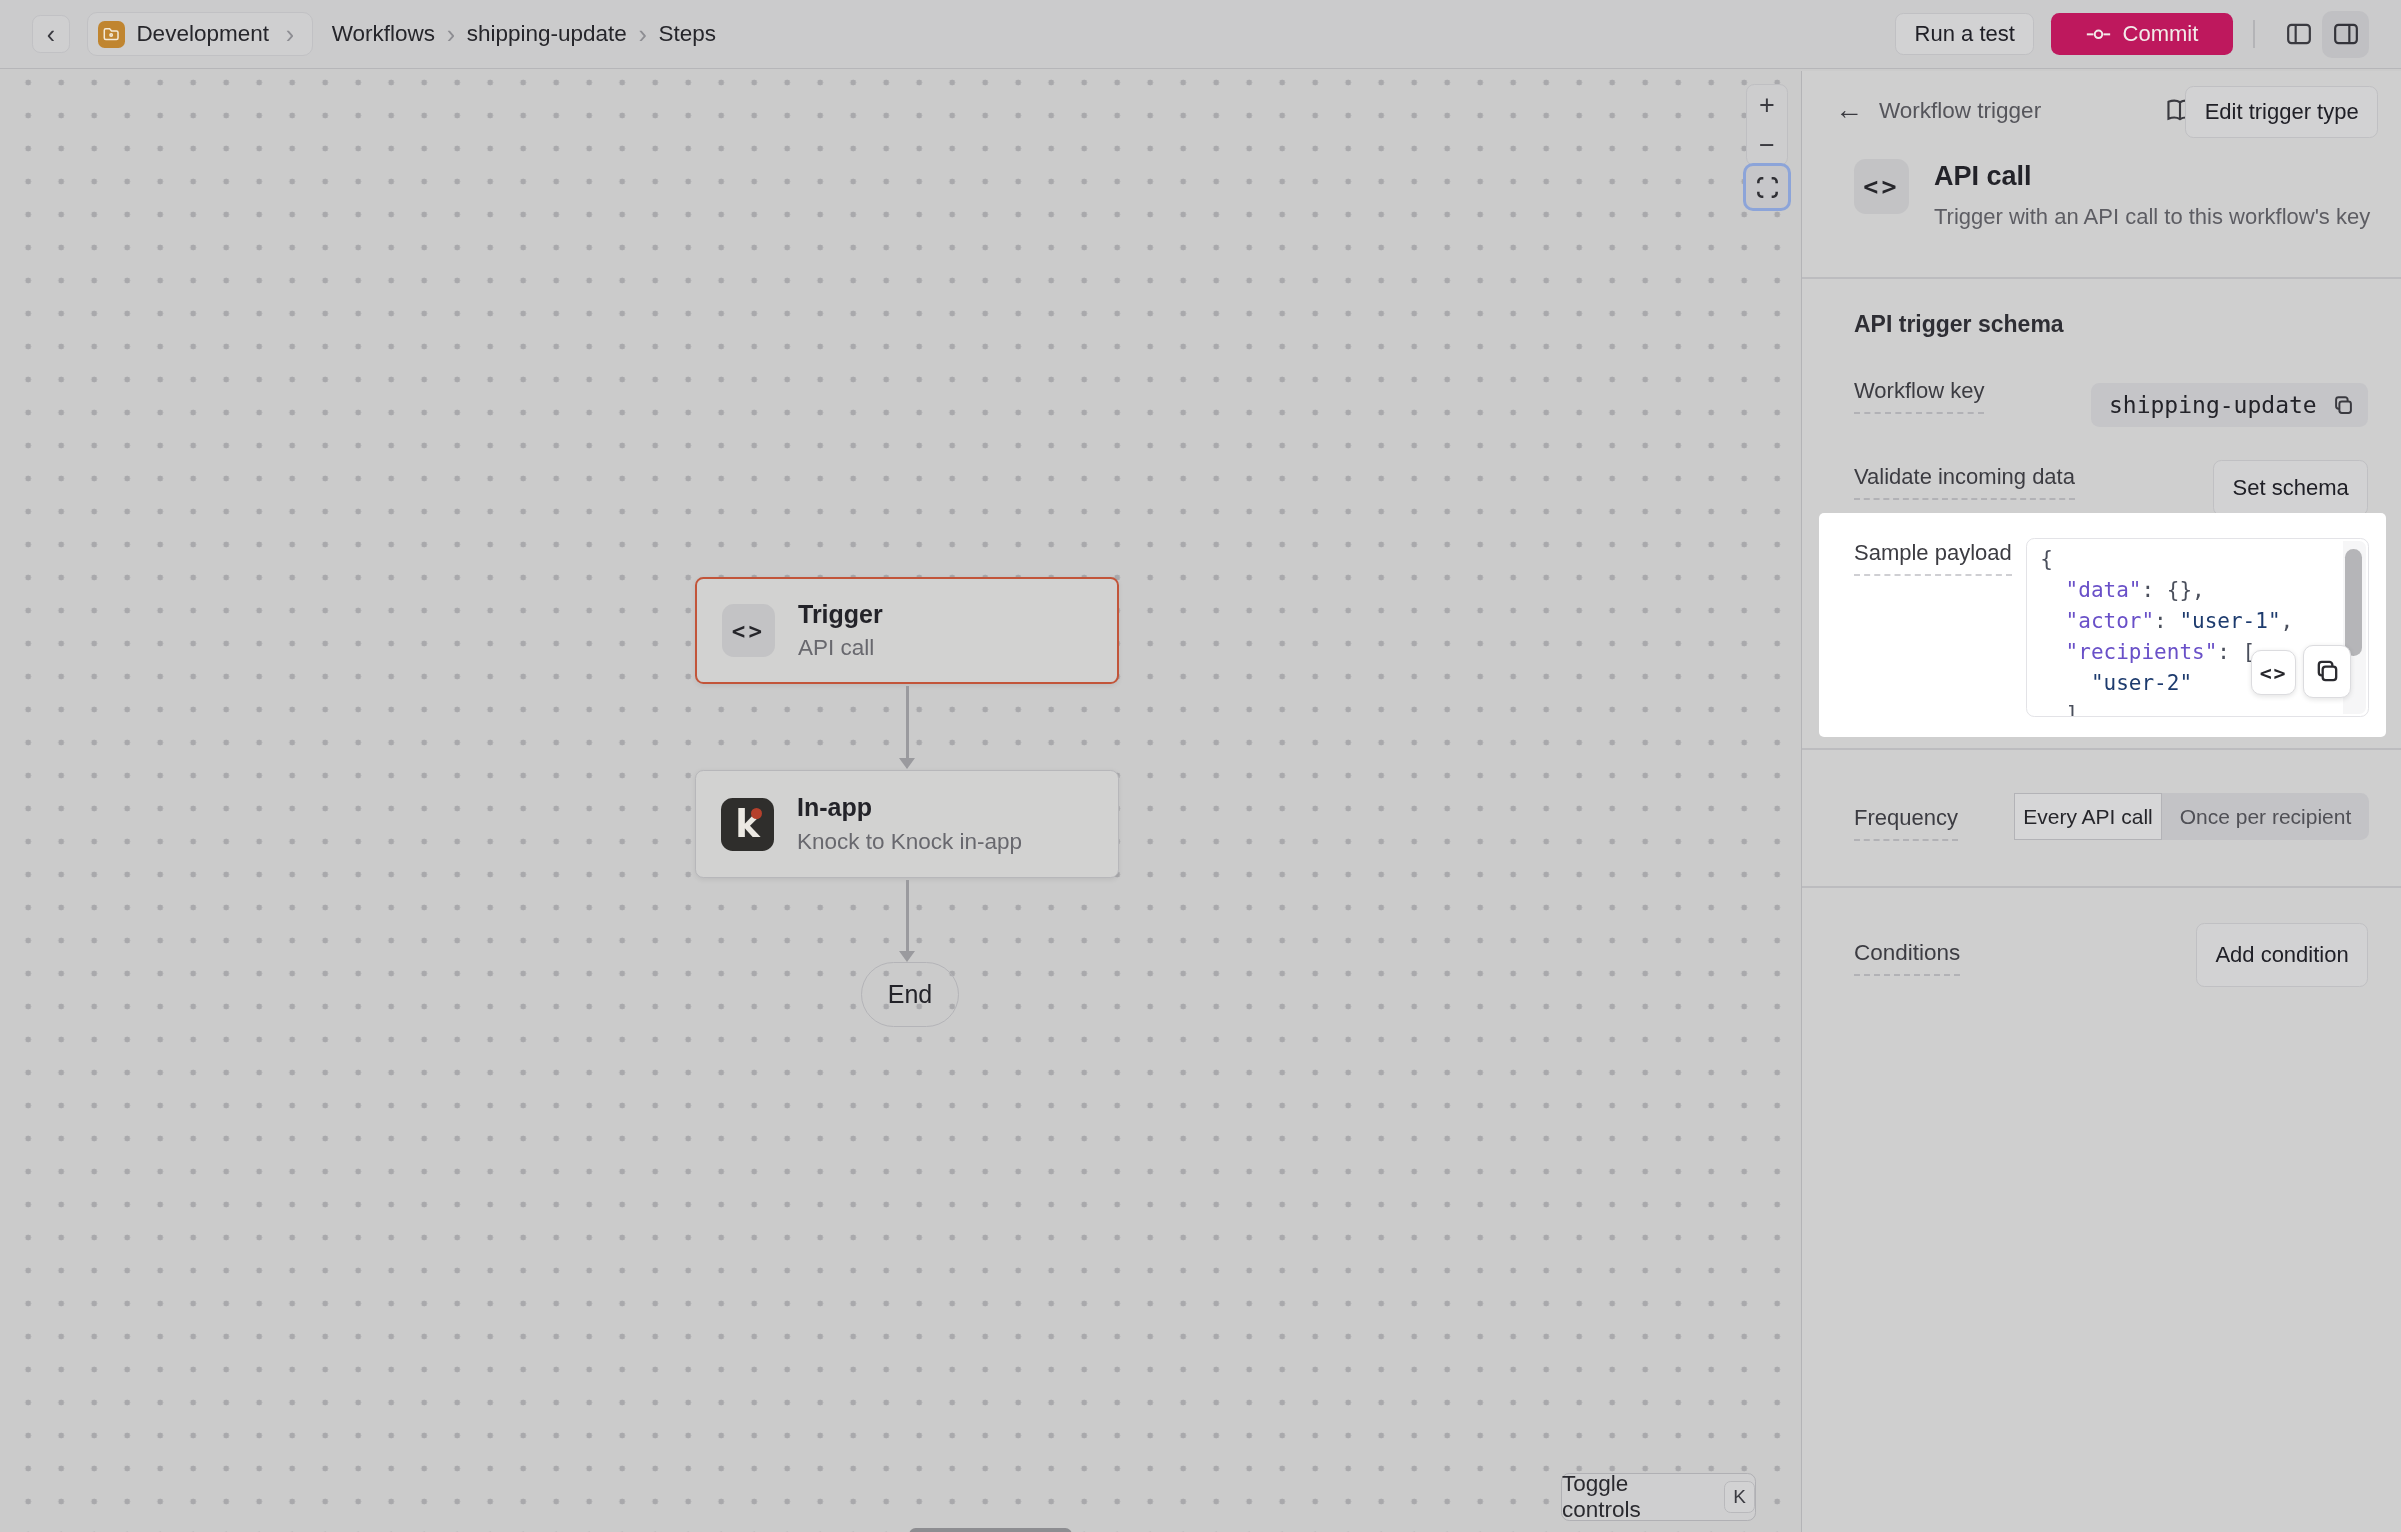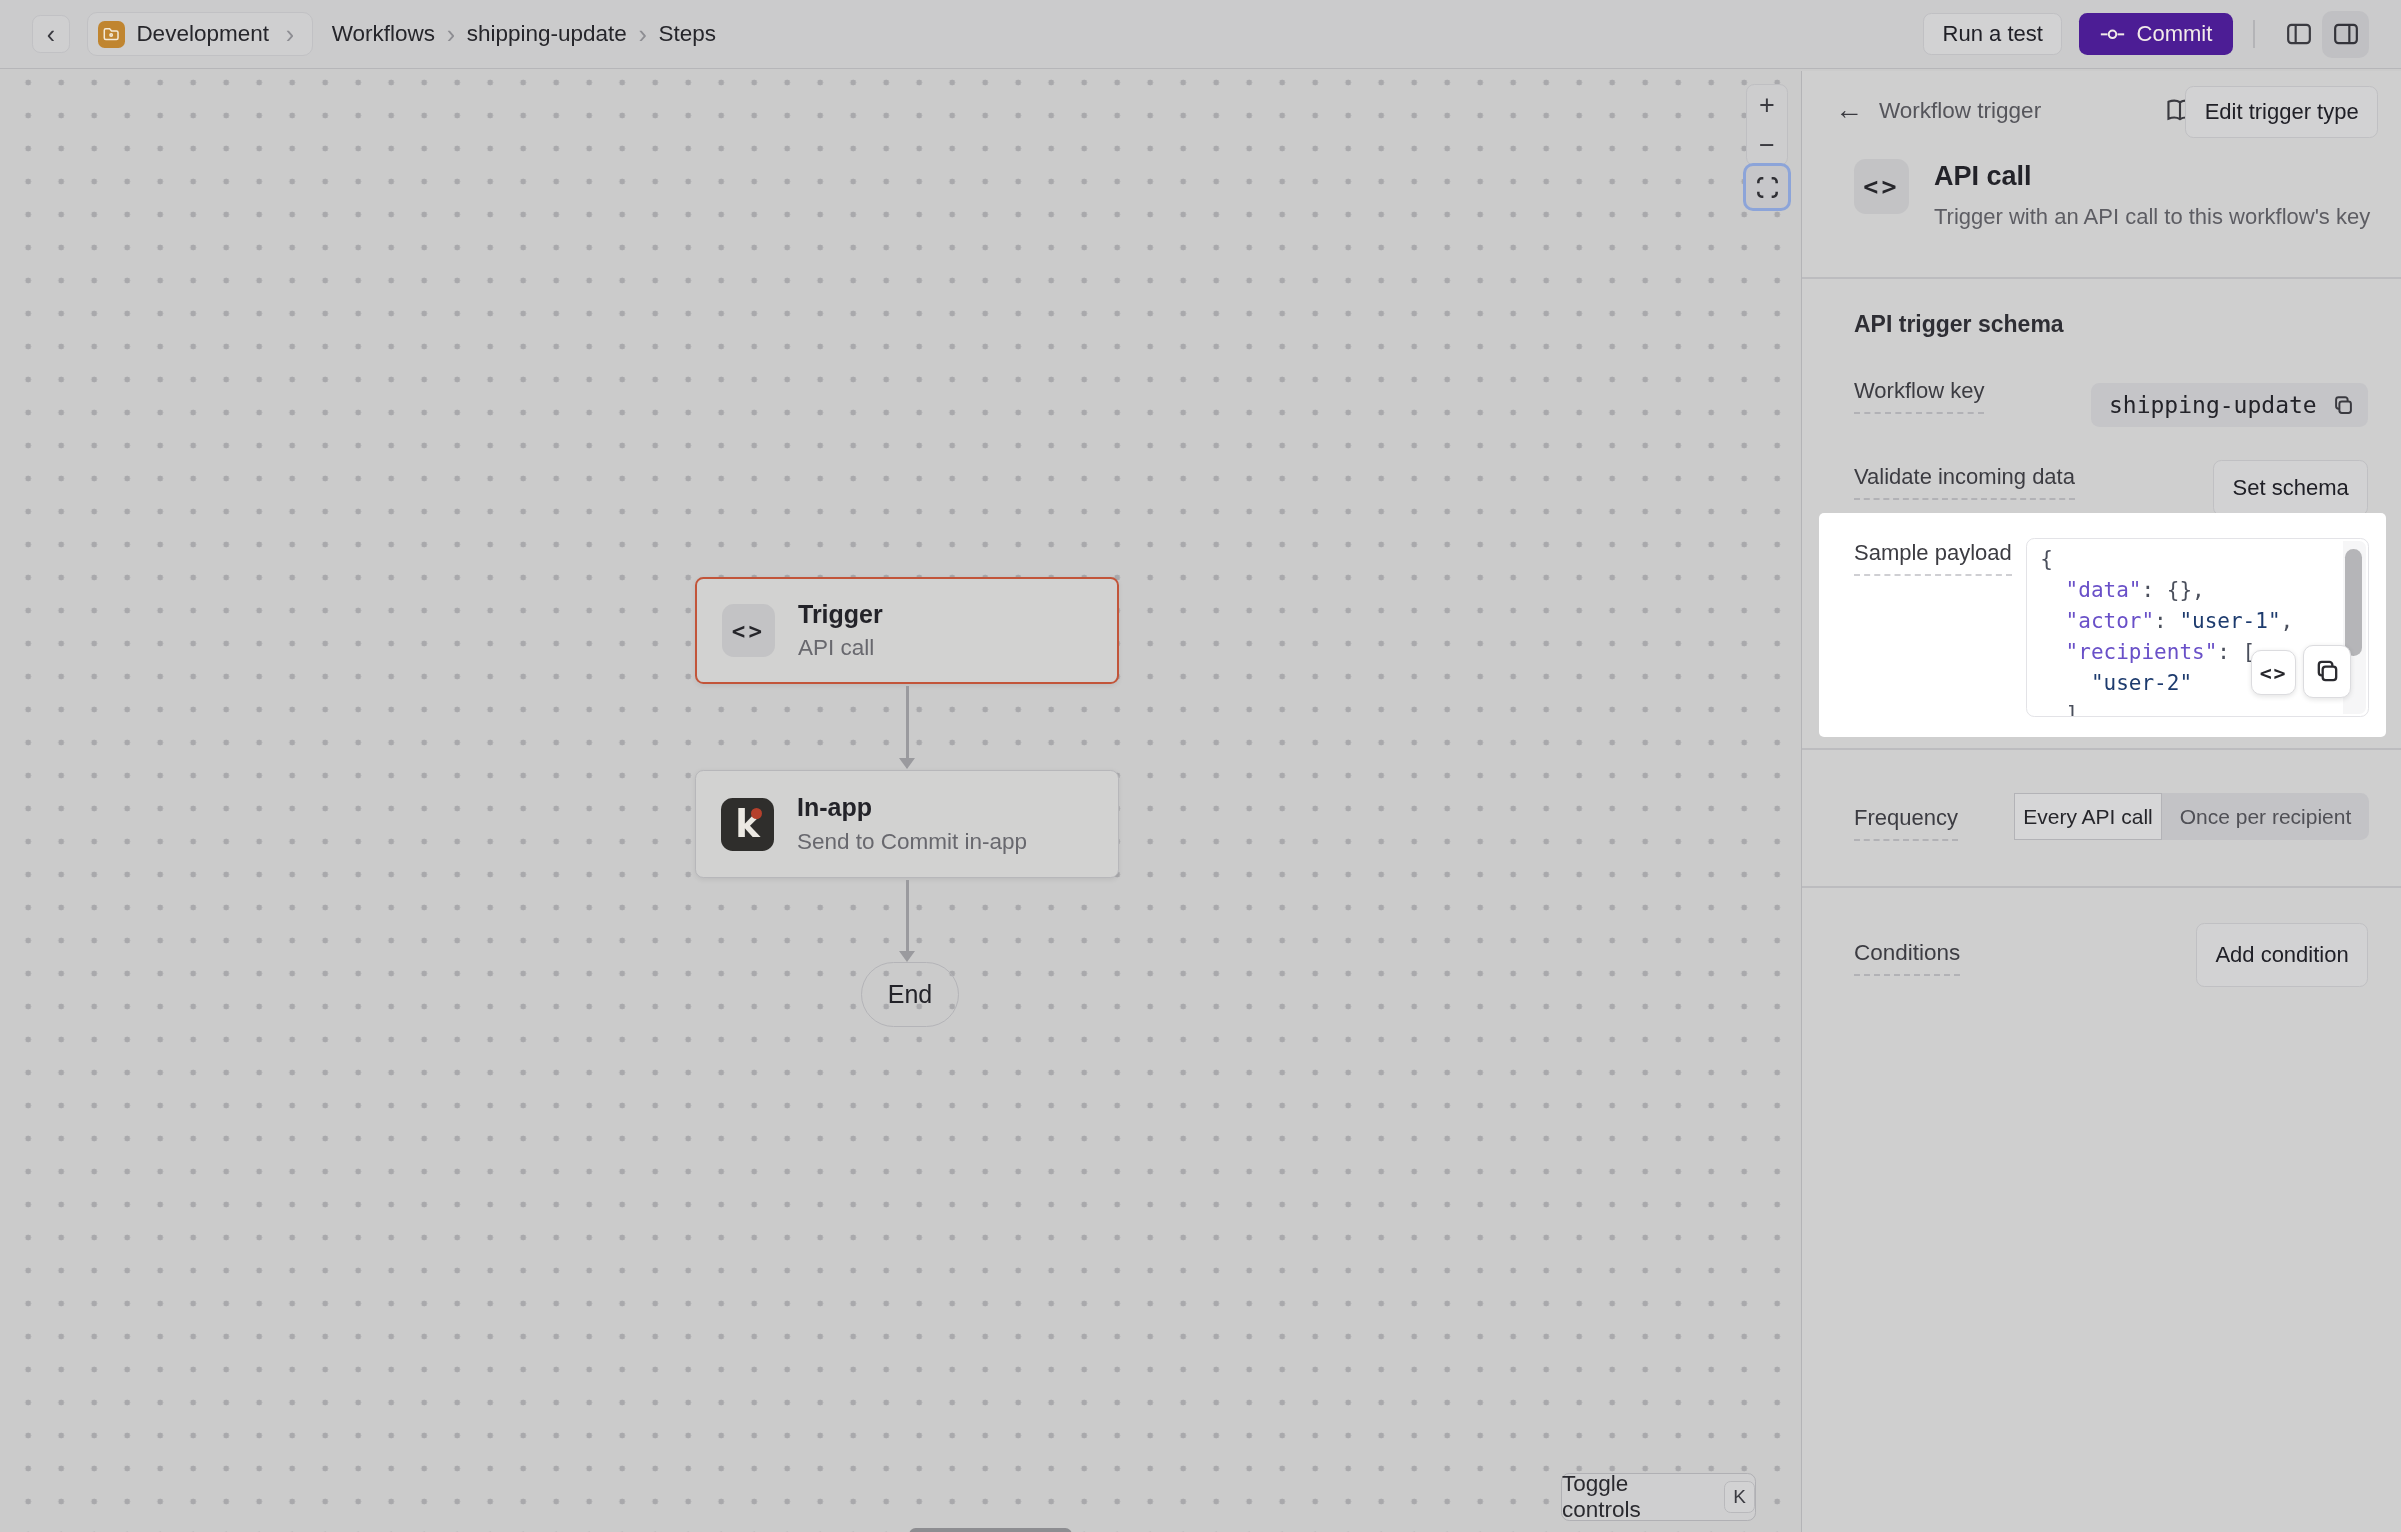--- a/index.html
+++ b/index.html
@@ -38,21 +38,21 @@
   .crumb { font-size:22.5px; color:#26262b; padding:0 6.7px; cursor:pointer; white-space:nowrap; }
   .crumb.current { cursor:default;text-align:right; }
   .tb-spacer { flex:1; }
   .btn {
     height:42px; border:1.7px solid #c0c0c3; border-radius:8.3px; background:#d2d2d3;
     font-size:22px; color:#202027; padding:0 18.3px; display:flex; align-items:center;
     justify-content:center; cursor:pointer; white-space:nowrap;
     font-family:"Liberation Sans", sans-serif;
   }
   .btn-commit {
-    margin-left:16.7px; background:#4c1d95; border:none; color:#f2ebe9; gap:11.7px; padding:0 21px;
+    margin-left:16.7px; background:#be185d; border:none; color:#f2ebe9; gap:11.7px; padding:0 35px;
   }
   .tb-divider { width:1.7px; height:28px; background:#b4b4b7; margin:0 20px; }
   .panel-toggle {
     width:47px; height:47px; border:none; background:transparent; border-radius:10px;
     display:flex; align-items:center; justify-content:center; cursor:pointer;
   }
   .panel-toggle.active { background:#c0c0c3; }
 
   
   .canvas {
@@ -298,21 +298,21 @@
   <div class="edge edge-1"></div>
   <div class="edge-head edge-head-1"></div>
 
   <div class="node node-inapp">
     <span class="knock-ic">
       <span class="knock-k">k</span>
       <span class="knock-dot"></span>
     </span>
     <span>
       <div class="node-title">In-app</div>
-      <div class="node-sub">Send to Commit in-app</div>
+      <div class="node-sub">Knock to Knock in-app</div>
     </span>
   </div>
 
   <div class="edge edge-2"></div>
   <div class="edge-head edge-head-2"></div>
 
   <div class="end-node">
     <span>End</span>
   </div>
 

